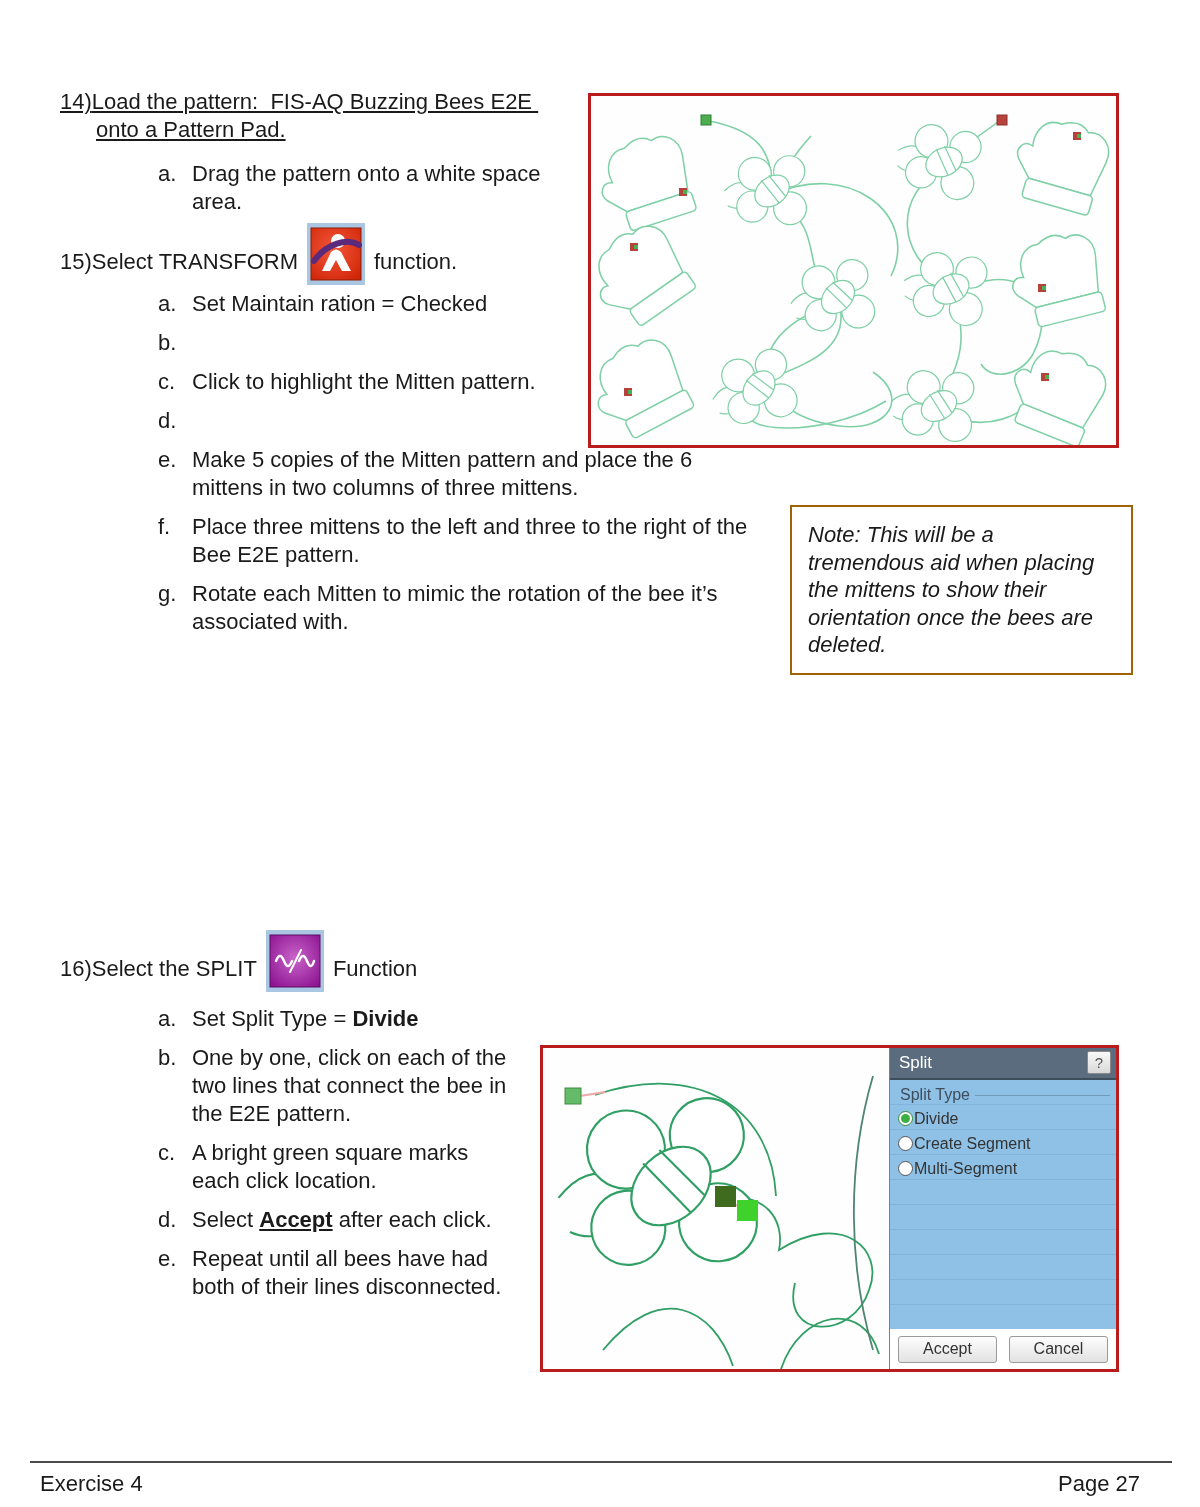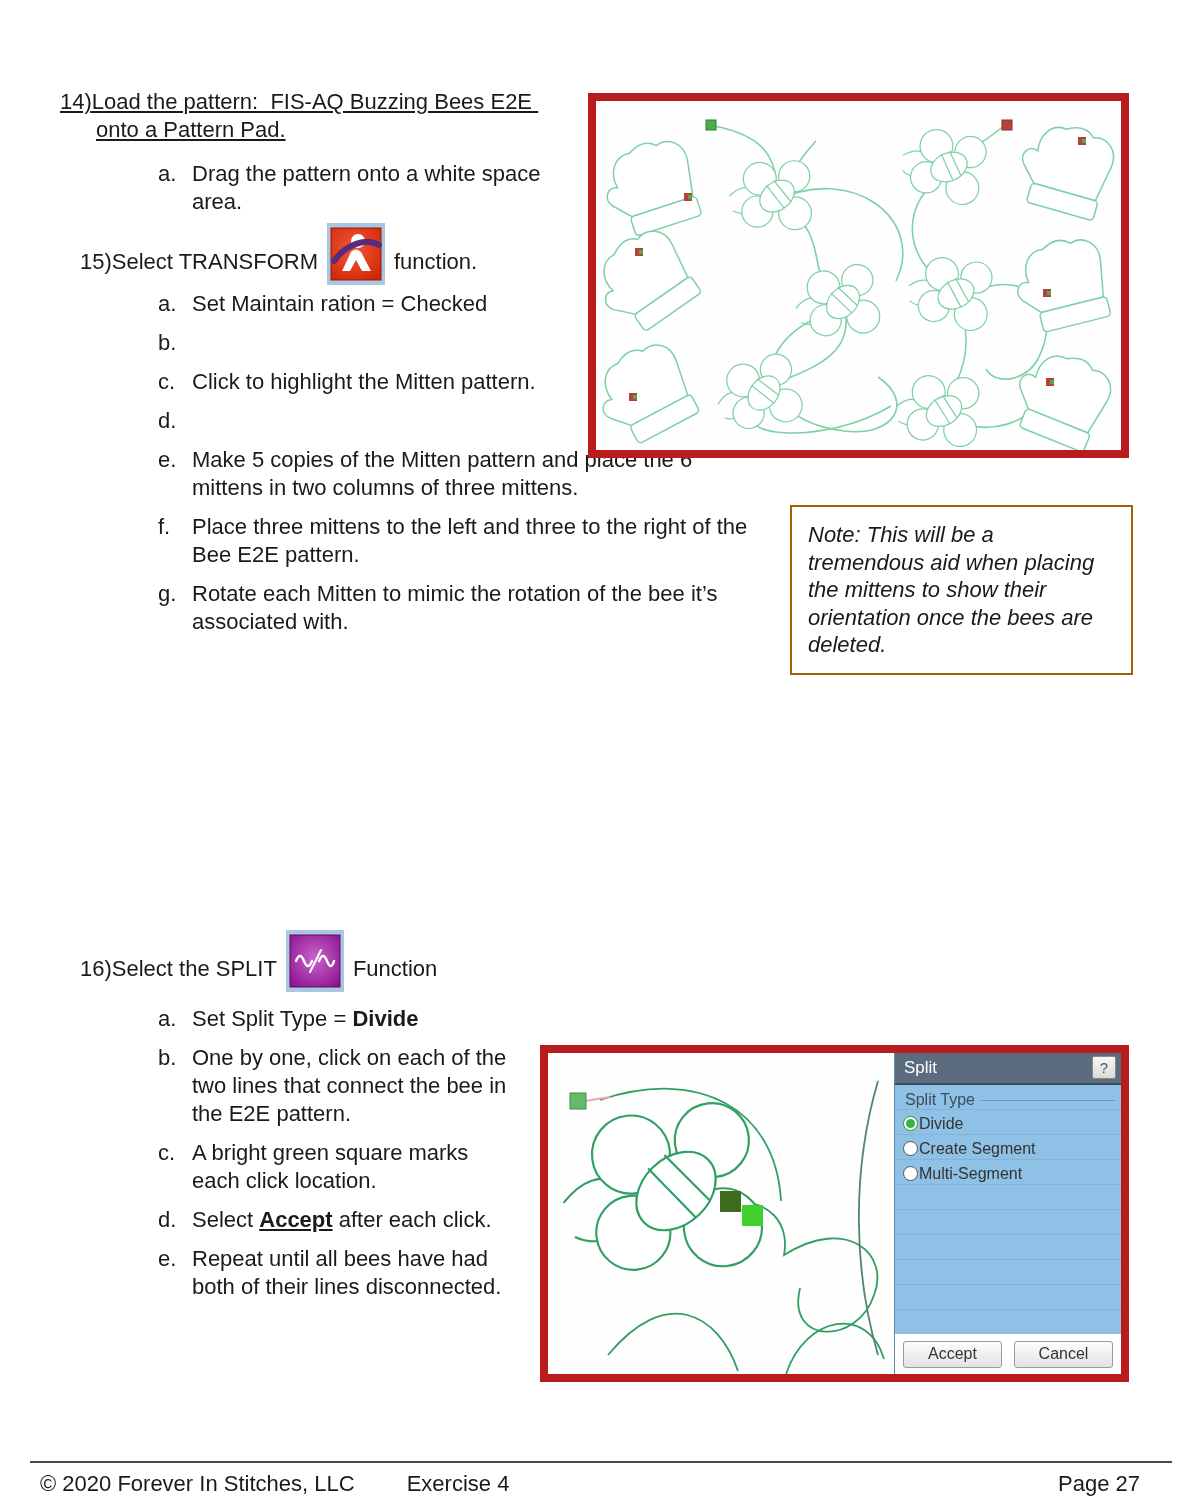--- a/index.html
+++ b/index.html
@@ -12,25 +12,25 @@
   .t{white-space:pre-wrap;font-size:22px;line-height:28px;}
   
   .numline{padding-left:36px;text-indent:-36px;font-size:22px;line-height:28px;white-space:pre-wrap;text-decoration:underline;}
   
   .sublist .subrow{display:flex;margin-bottom:11px;}
   .subrow{display:flex;}
   .letter{flex:none;width:34px;font-size:22px;line-height:28px;}
   .bold{font-weight:bold;}
   .boldu{font-weight:bold;text-decoration:underline;}
   
-  .heading{display:flex;align-items:flex-end;font-size:22px;line-height:28px;margin-left:20px;}
+  .heading{display:flex;align-items:flex-end;font-size:22px;line-height:28px;}
   .heading .ht{margin-bottom:9px;white-space:pre;}
   .toolicon{flex:none;margin:0 9px;display:block;}
   
-  .figure{border:8px solid #b91c1c;background:#fdfefd;}
+  .figure{border:3px solid #b91c1c;background:#fdfefd;}
   
   .notebox{border:2px solid #a16207;padding:14px 18px 14px 16px;}
   .notebox .t{font-style:italic;font-size:22px;line-height:27.5px;}
   
   .split-panel{position:absolute;top:0;right:0;width:226px;height:321px;background:#8fc1e6;border-left:1px solid #5f87a8;}
   .sp-header{position:relative;height:30px;background:#5a6c7e;border-bottom:2px solid #3e4d5a;color:#fff;font-size:17px;line-height:30px;padding-left:9px;}
   .sp-help{position:absolute;top:3px;right:5px;width:24px;height:23px;background:linear-gradient(#f8f8f8,#d9d9d9);border:1px solid #8a8a8a;border-radius:2px;font-size:15px;color:#555;font-family:"Liberation Sans",sans-serif;padding:0;}
   .sp-body{position:absolute;top:32px;left:0;right:0;bottom:40px;
     background:repeating-linear-gradient(to bottom, rgba(255,255,255,0) 0 24px, rgba(120,160,205,.45) 24px 25px);}
   .glabel{display:flex;align-items:center;margin:6px 6px 2px 10px;font-size:16px;color:#3d4d5c;}
@@ -268,18 +268,17 @@
       </div>
       <div class="sp-actions">
         <button class="abtn">Accept</button>
         <button class="abtn">Cancel</button>
       </div>
     </div>
   </div>
 
   <div class="footer-line"></div>
   <div class="footer">
-    <span class="fl">© 2020 Forever In Stitches, LLC</span>
     <span class="fc">Exercise 4</span>
     <span class="fr">Page 27</span>
   </div>
 
 </div>
 
 </body></html>

